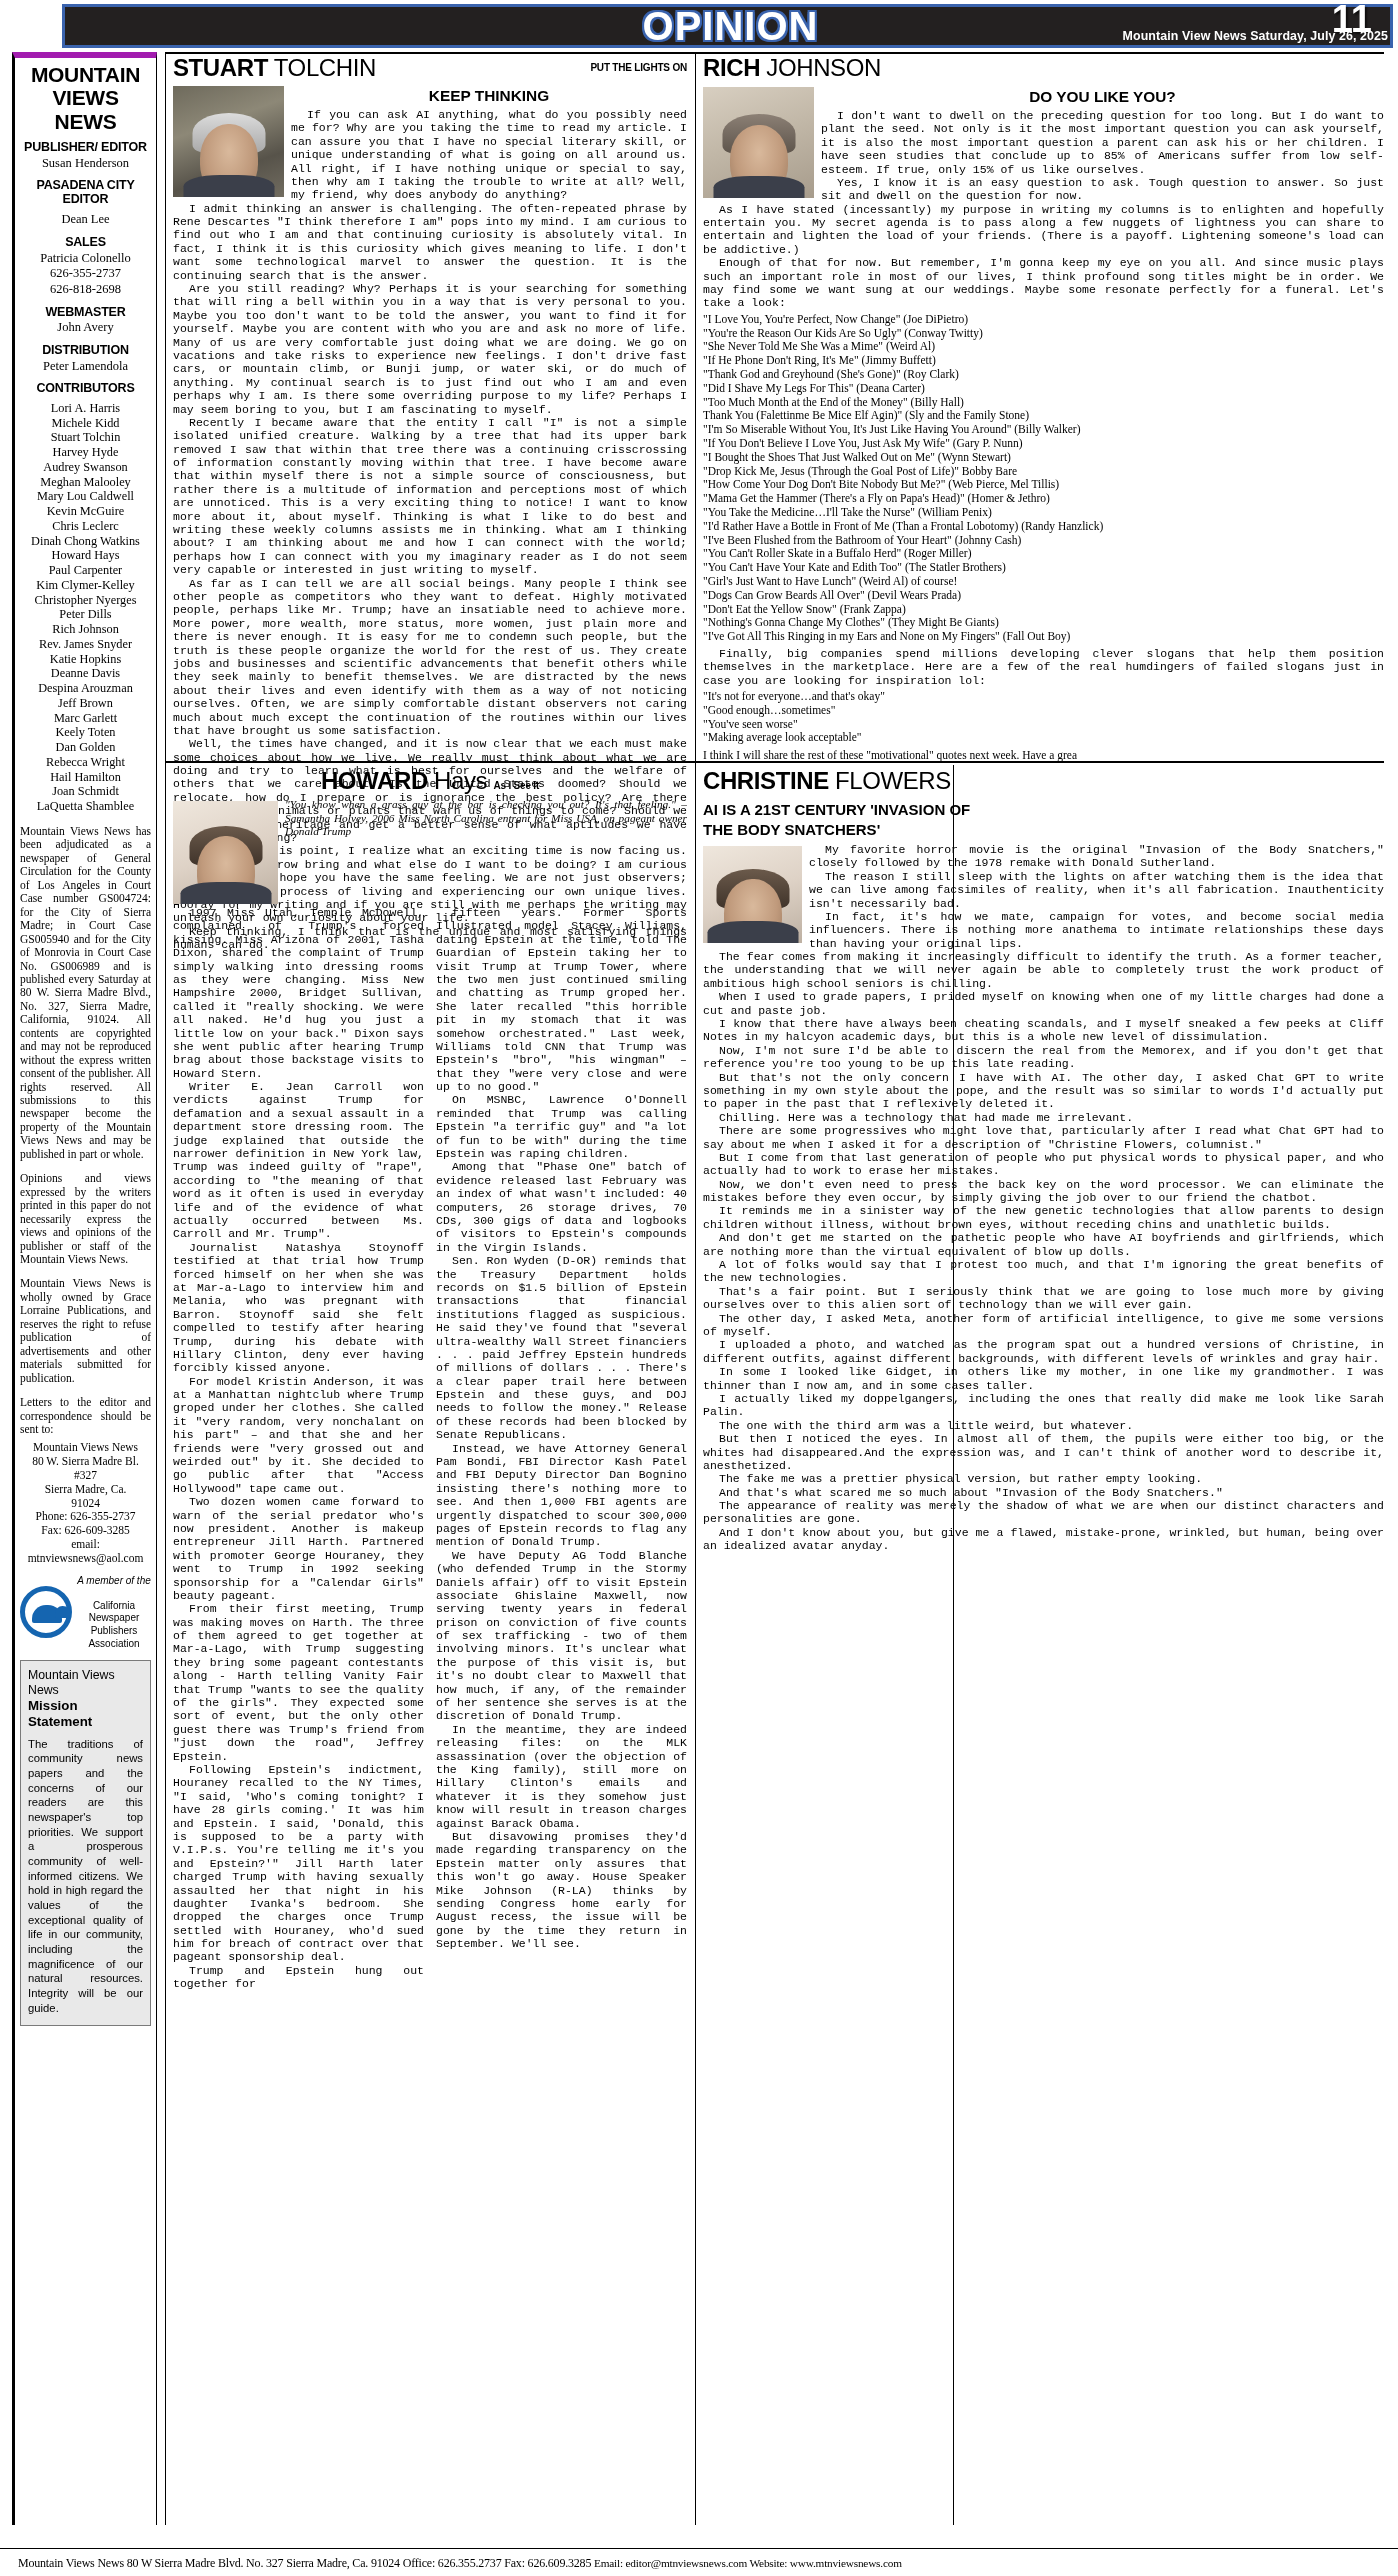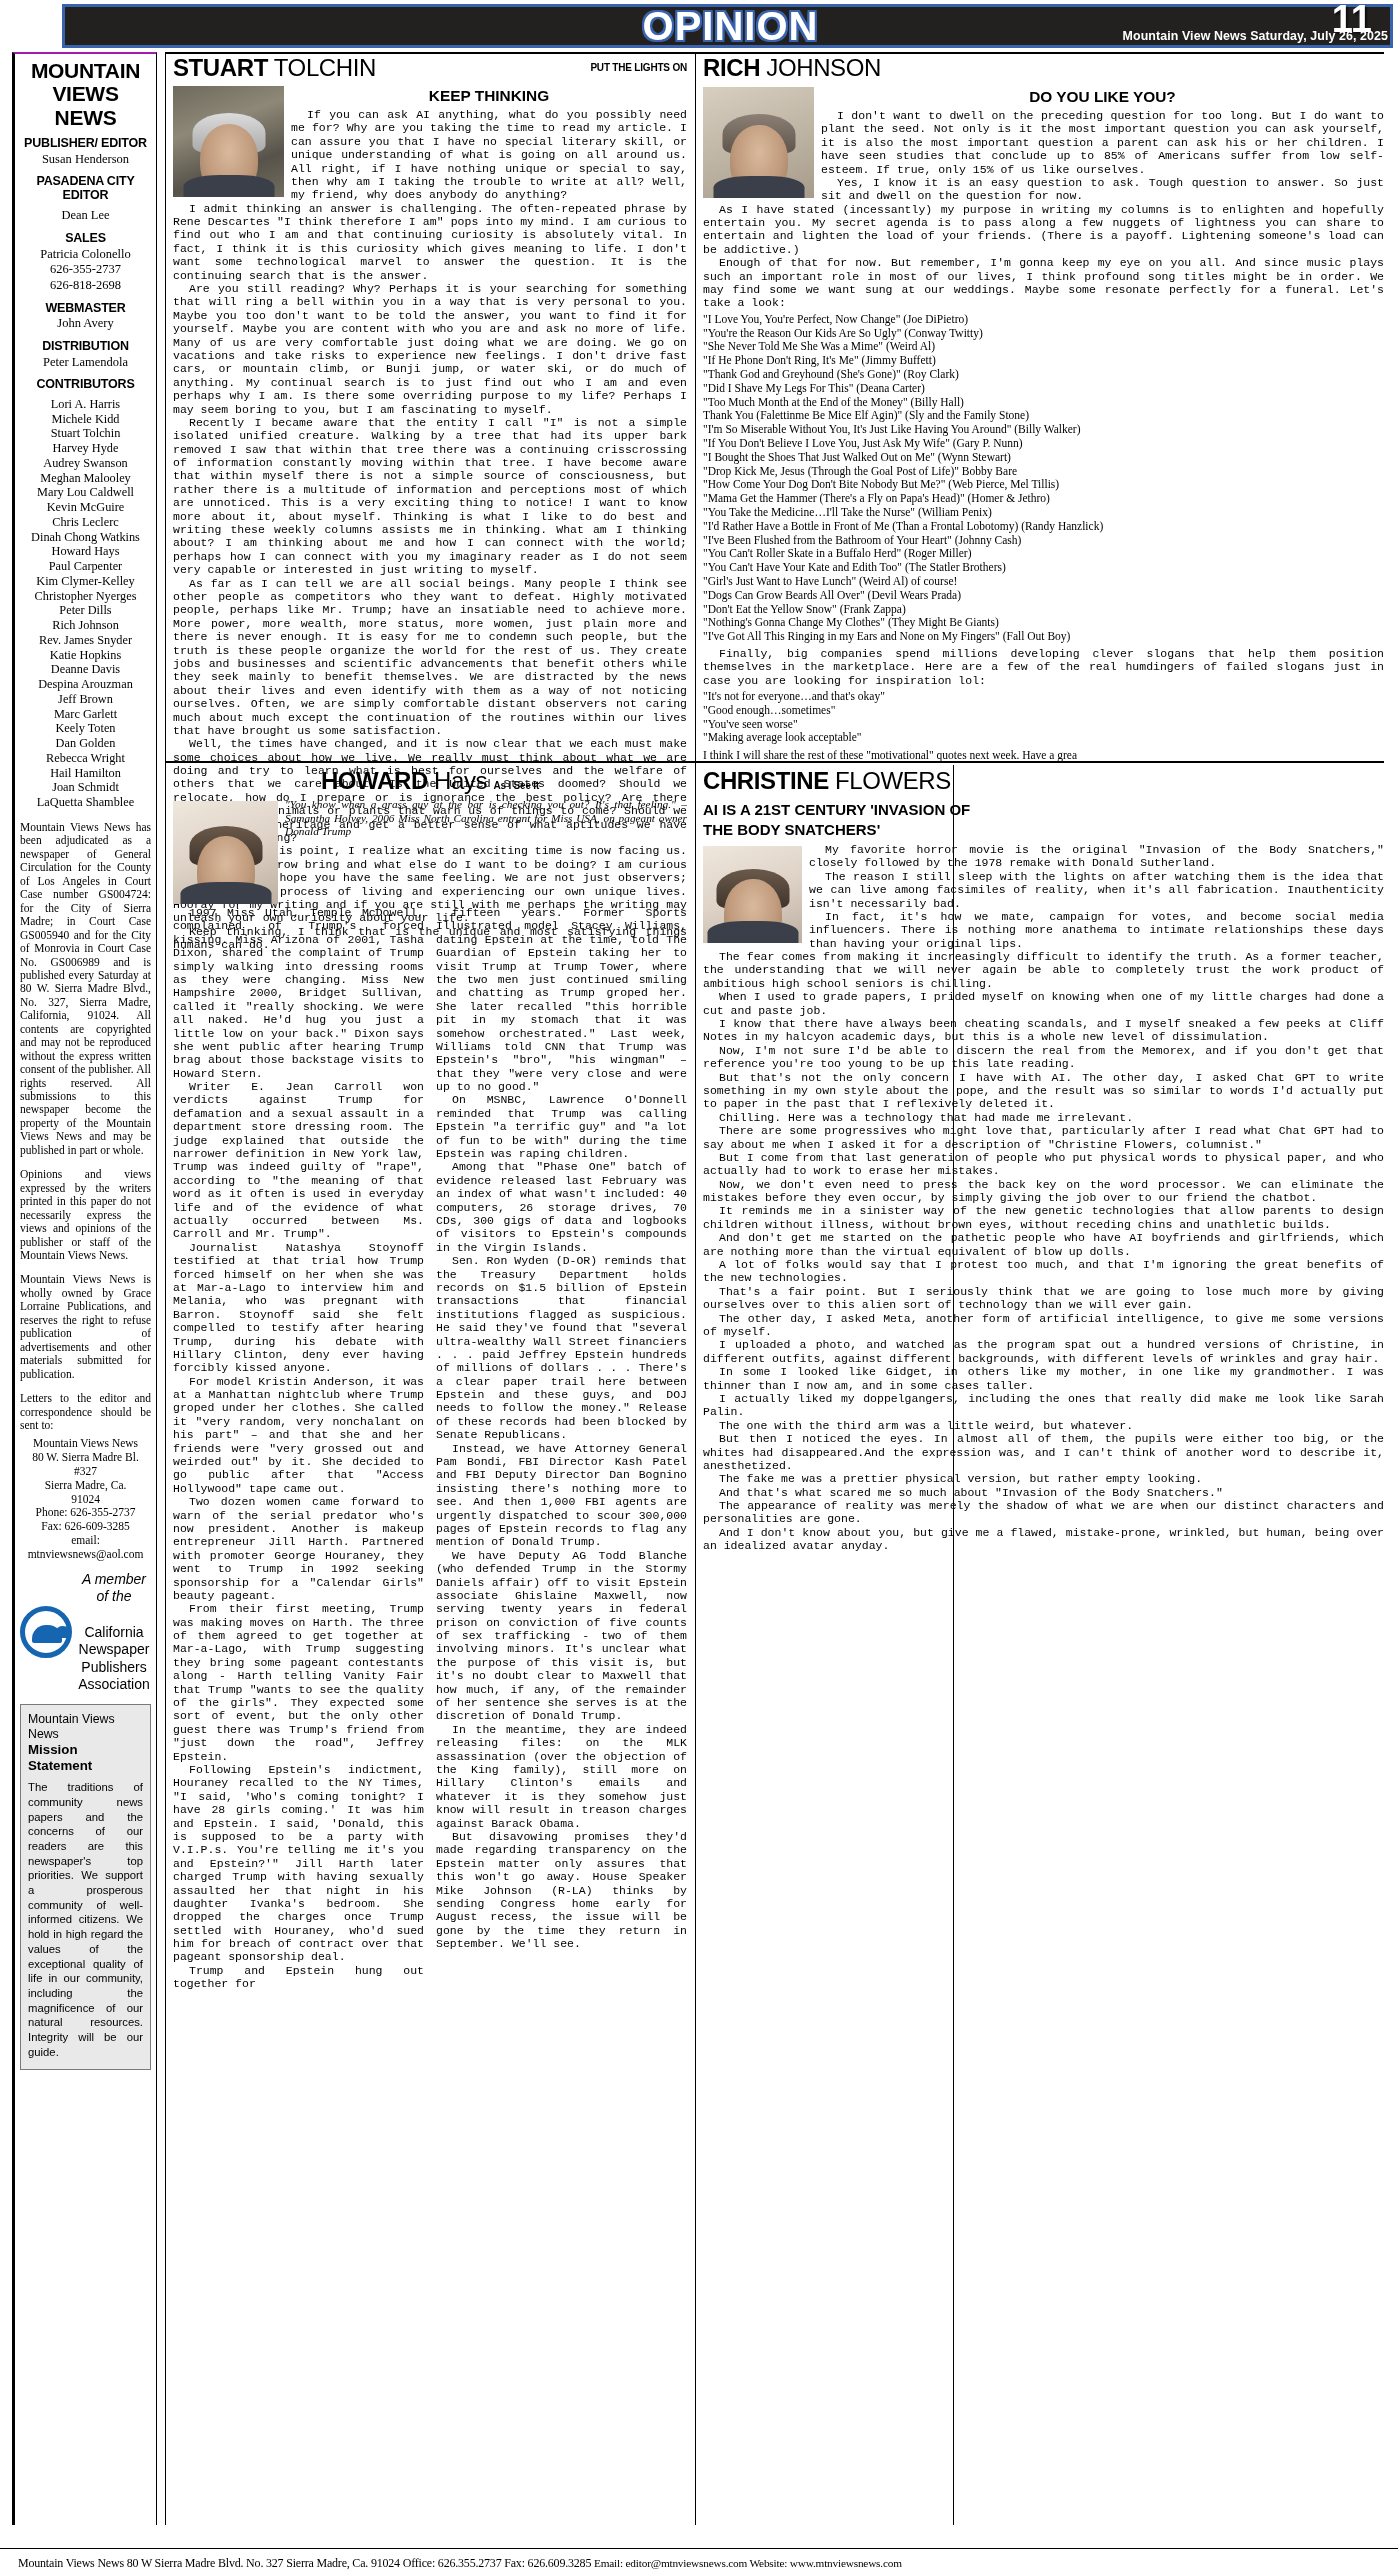--- a/index.html
+++ b/index.html
@@ -48,21 +48,21 @@
   }
 
   
   .page {
     position:absolute; left:0; top:52px; width:1398px; height:2493px;
   }
 
   
   .mast-col {
     position:absolute; left:12px; top:0px; width:145px; height:2473px;
-    border-left:3px solid #000; border-top:2px solid #a21caf; border-right:1px solid #000;
+    border-left:3px solid #000; border-top:6px solid #a21caf; border-right:1px solid #000;
     padding:4px 5px 0 5px;
     text-align:center;
     font-size:11px; line-height:1.22;
   }
   .mast-name {
     font-family:"Liberation Sans", sans-serif;
     font-weight:bold; font-size:21px; line-height:1.02; letter-spacing:-0.3px;
     margin-top:2px;
   }
   .mast-h {
@@ -88,21 +88,21 @@
     position:absolute; left:7px; top:14px; width:30px; height:18px;
     background:#1565b0; border-radius:14px 14px 2px 2px;
   }
   .cnpa-logo .bear:after {
     content:""; position:absolute; right:-9px; top:1px; width:16px; height:12px;
     background:#1565b0; border-radius:8px 9px 4px 2px;
   }
   .cnpa-logo .leg { position:absolute; background:#1565b0; width:4px; height:8px; bottom:12px; }
   .cnpa-text {
     font-family:"Liberation Sans", sans-serif;
-    font-size:14px; line-height:1.26; text-align:center; flex:1;
+    font-size:10px; line-height:1.26; text-align:center; flex:1;
   }
   .cnpa-text em { font-style:italic; }
 
   .mission-box {
     margin-top:10px; border:1px solid #7a7a7a; background:#e9e9e9;
     padding:7px 7px 10px 7px; text-align:left;
   }
   .mission-t1 { font-family:"Liberation Sans", sans-serif; font-size:12.3px; }
   .mission-t2 { font-family:"Liberation Sans", sans-serif; font-weight:bold; font-size:13.3px; margin-bottom:6px;}
   .mission-body {

